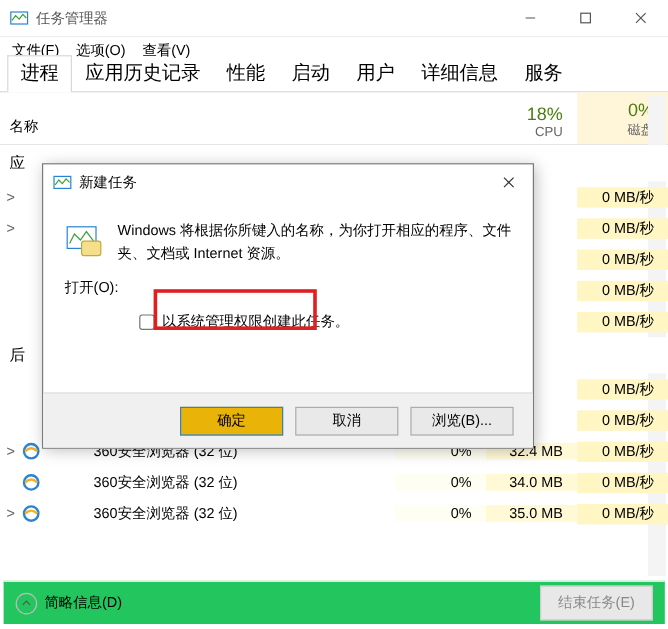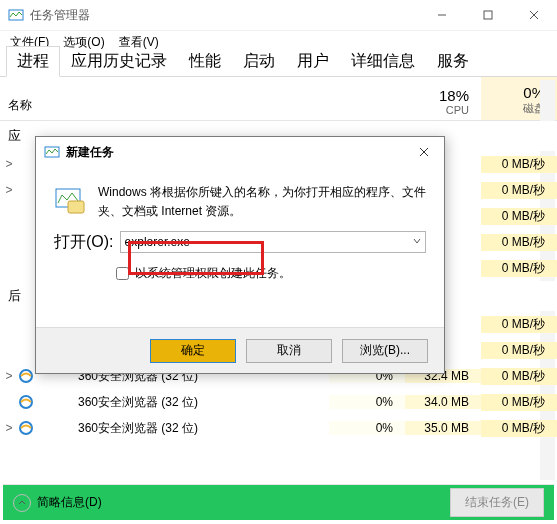--- a/index.html
+++ b/index.html
@@ -19,21 +19,21 @@
 
 
 .tabs { height: 24px; display: flex; align-items: flex-end; border-bottom: 1px solid #d9d9d9; padding-left: 6px; }
 .tab { padding: 4px 10px; font-size: 16px; border: 1px solid transparent; position: relative; top: 1px; }
 .tab.active { border: 1px solid #d9d9d9; border-bottom: 1px solid #fff; background: #fff; }
 
 
 .colhead { display: flex; height: 44px; border-bottom: 1px solid #e5e5e5; }
 .colhead .name { flex: 1; display: flex; align-items: flex-end; padding: 0 0 6px 8px; }
 .colhead .metric { width: 76px; display: flex; flex-direction: column; align-items: flex-end; justify-content: flex-end; padding: 0 12px 4px 0; }
-.colhead .metric .pct { font-size: 15px; color: #000000; }
+.colhead .metric .pct { font-size: 15px; color: #4d7c0f; }
 .colhead .metric .lbl { font-size: 11px; color: #666; }
 .colhead .metric.disk { background: #fff6d9; }
 
 
 .proclist { position: relative; }
 .grouphead { height: 30px; display: flex; align-items: center; padding-left: 8px; background: #fff; font-size: 13px; }
 .row { height: 26px; display: flex; align-items: center; }
 .row .exp { width: 18px; text-align: center; color: #666; }
 .row .ric { width: 18px; height: 16px; display: flex; align-items: center; }
 .row .ric svg { width: 16px; height: 16px; }
@@ -43,29 +43,29 @@
 .row .cell.mem { background: #fff9d6; }
 .row .cell.disk { background: #fff6c4; }
 
 
 .footer { position: absolute; left: 3px; right: 3px; bottom: 4px; height: 36px; border-top: 1px solid #e5e5e5; display: flex; align-items: center; padding: 0 10px; background:#22c55e; }
 .footer .lbl { flex: 1; display:flex; align-items:center; gap:6px; }
 .endtask { padding: 5px 14px; background: #e8e8e8; border: 1px solid #ccc; color: #888; font-size: 12px; }
 
 
 .dialog { position: absolute; left: 35px; top: 136px; width: 410px; height: 238px; background: #fff; border: 1px solid #7a7a7a; box-shadow: 2px 2px 12px rgba(0,0,0,0.25); z-index: 100; }
-.dialog .dtitle { height: 30px; display: flex; align-items: center; padding-left: 8px; font-weight: bold; }
+.dialog .dtitle { height: 30px; display: flex; align-items: center; padding-left: 8px; }
 .dialog .dtitle .dicon { width: 16px; height: 16px; margin-right: 6px; }
 .dialog .dtitle .dt { flex: 1; font-size: 12px; }
 .dialog .dclose { width: 40px; height: 28px; display: flex; align-items: center; justify-content: center; }
 .dialog .dbody { padding: 16px 18px 8px 18px; display: flex; gap: 12px; }
 .dialog .runicon { width: 32px; height: 32px; }
 .dialog .msg { font-size: 12px; line-height: 1.6; flex: 1; }
 .dialog .inrow { display: flex; align-items: center; padding: 2px 18px 6px 18px; gap: 6px; }
-.dialog .inrow label { font-size: 16px; }
+.dialog .inrow label { font-size: 12px; }
 .dialog .inwrap { flex: 1; position: relative; }
 .dialog .inwrap input { width: 100%; height: 22px; border: 1px solid #b5b5b5; padding: 0 18px 0 4px; font-size: 12px; outline: none; }
 .dialog .inwrap .chev { position: absolute; right: 4px; top: 4px; color: #555; pointer-events:none; }
 .dialog .redbox { position: absolute; border: 3px solid #e02020; pointer-events: none; left: 92px; top: 104px; width: 136px; height: 34px; }
 .dialog .chkrow { padding: 6px 18px 0 80px; display: flex; align-items: center; gap: 6px; font-size: 12px; }
 .dialog .chkrow input { width: 13px; height: 13px; }
 .dialog .dfoot { position: absolute; left: 0; right: 0; bottom: 0; height: 46px; background: #f0f0f0; border-top: 1px solid #dcdcdc; display: flex; align-items: center; justify-content: flex-end; gap: 10px; padding-right: 16px; }
 .dialog .dbtn { width: 86px; height: 24px; background: #e9e9e9; border: 1px solid #acacac; font-size: 12px; display: flex; align-items: center; justify-content: center; }
 .dialog .dbtn.primary { border: 1px solid #2a84d2; background: #eab308; }
 
@@ -267,28 +267,20 @@
       <svg viewBox="0 0 32 32">
           <rect x="2" y="6" width="24" height="18" fill="#fff" stroke="#2a84d2"></rect>
           <polyline points="4,20 8,12 13,17 18,10 24,18" fill="none" stroke="#3aa03a"></polyline>
           <rect x="14" y="18" width="16" height="12" rx="2" fill="#f4e08a" stroke="#caa63a"></rect>
         </svg>
     </span>
     <div class="msg">Windows 将根据你所键入的名称，为你打开相应的程序、文件夹、文档或 Internet 资源。</div>
   </div>
   <div class="inrow">
     <label>打开(O):</label>
-    <div class="inwrap">
-      <input type="text" value="explorer.exe" style="">
-      <span class="chev">
-        <svg width="10" height="10" viewBox="0 0 10 10">
-            <polyline points="2,3 5,7 8,3" fill="none" stroke="#555"></polyline>
-          </svg>
-      </span>
-    </div>
   </div>
   <div class="chkrow">
     <input type="checkbox" style="">
     <span>以系统管理权限创建此任务。</span>
   </div>
   <div class="redbox"></div>
   <div class="dfoot">
     <div class="dbtn primary">确定</div>
     <div class="dbtn">取消</div>
     <div class="dbtn">浏览(B)...</div>

